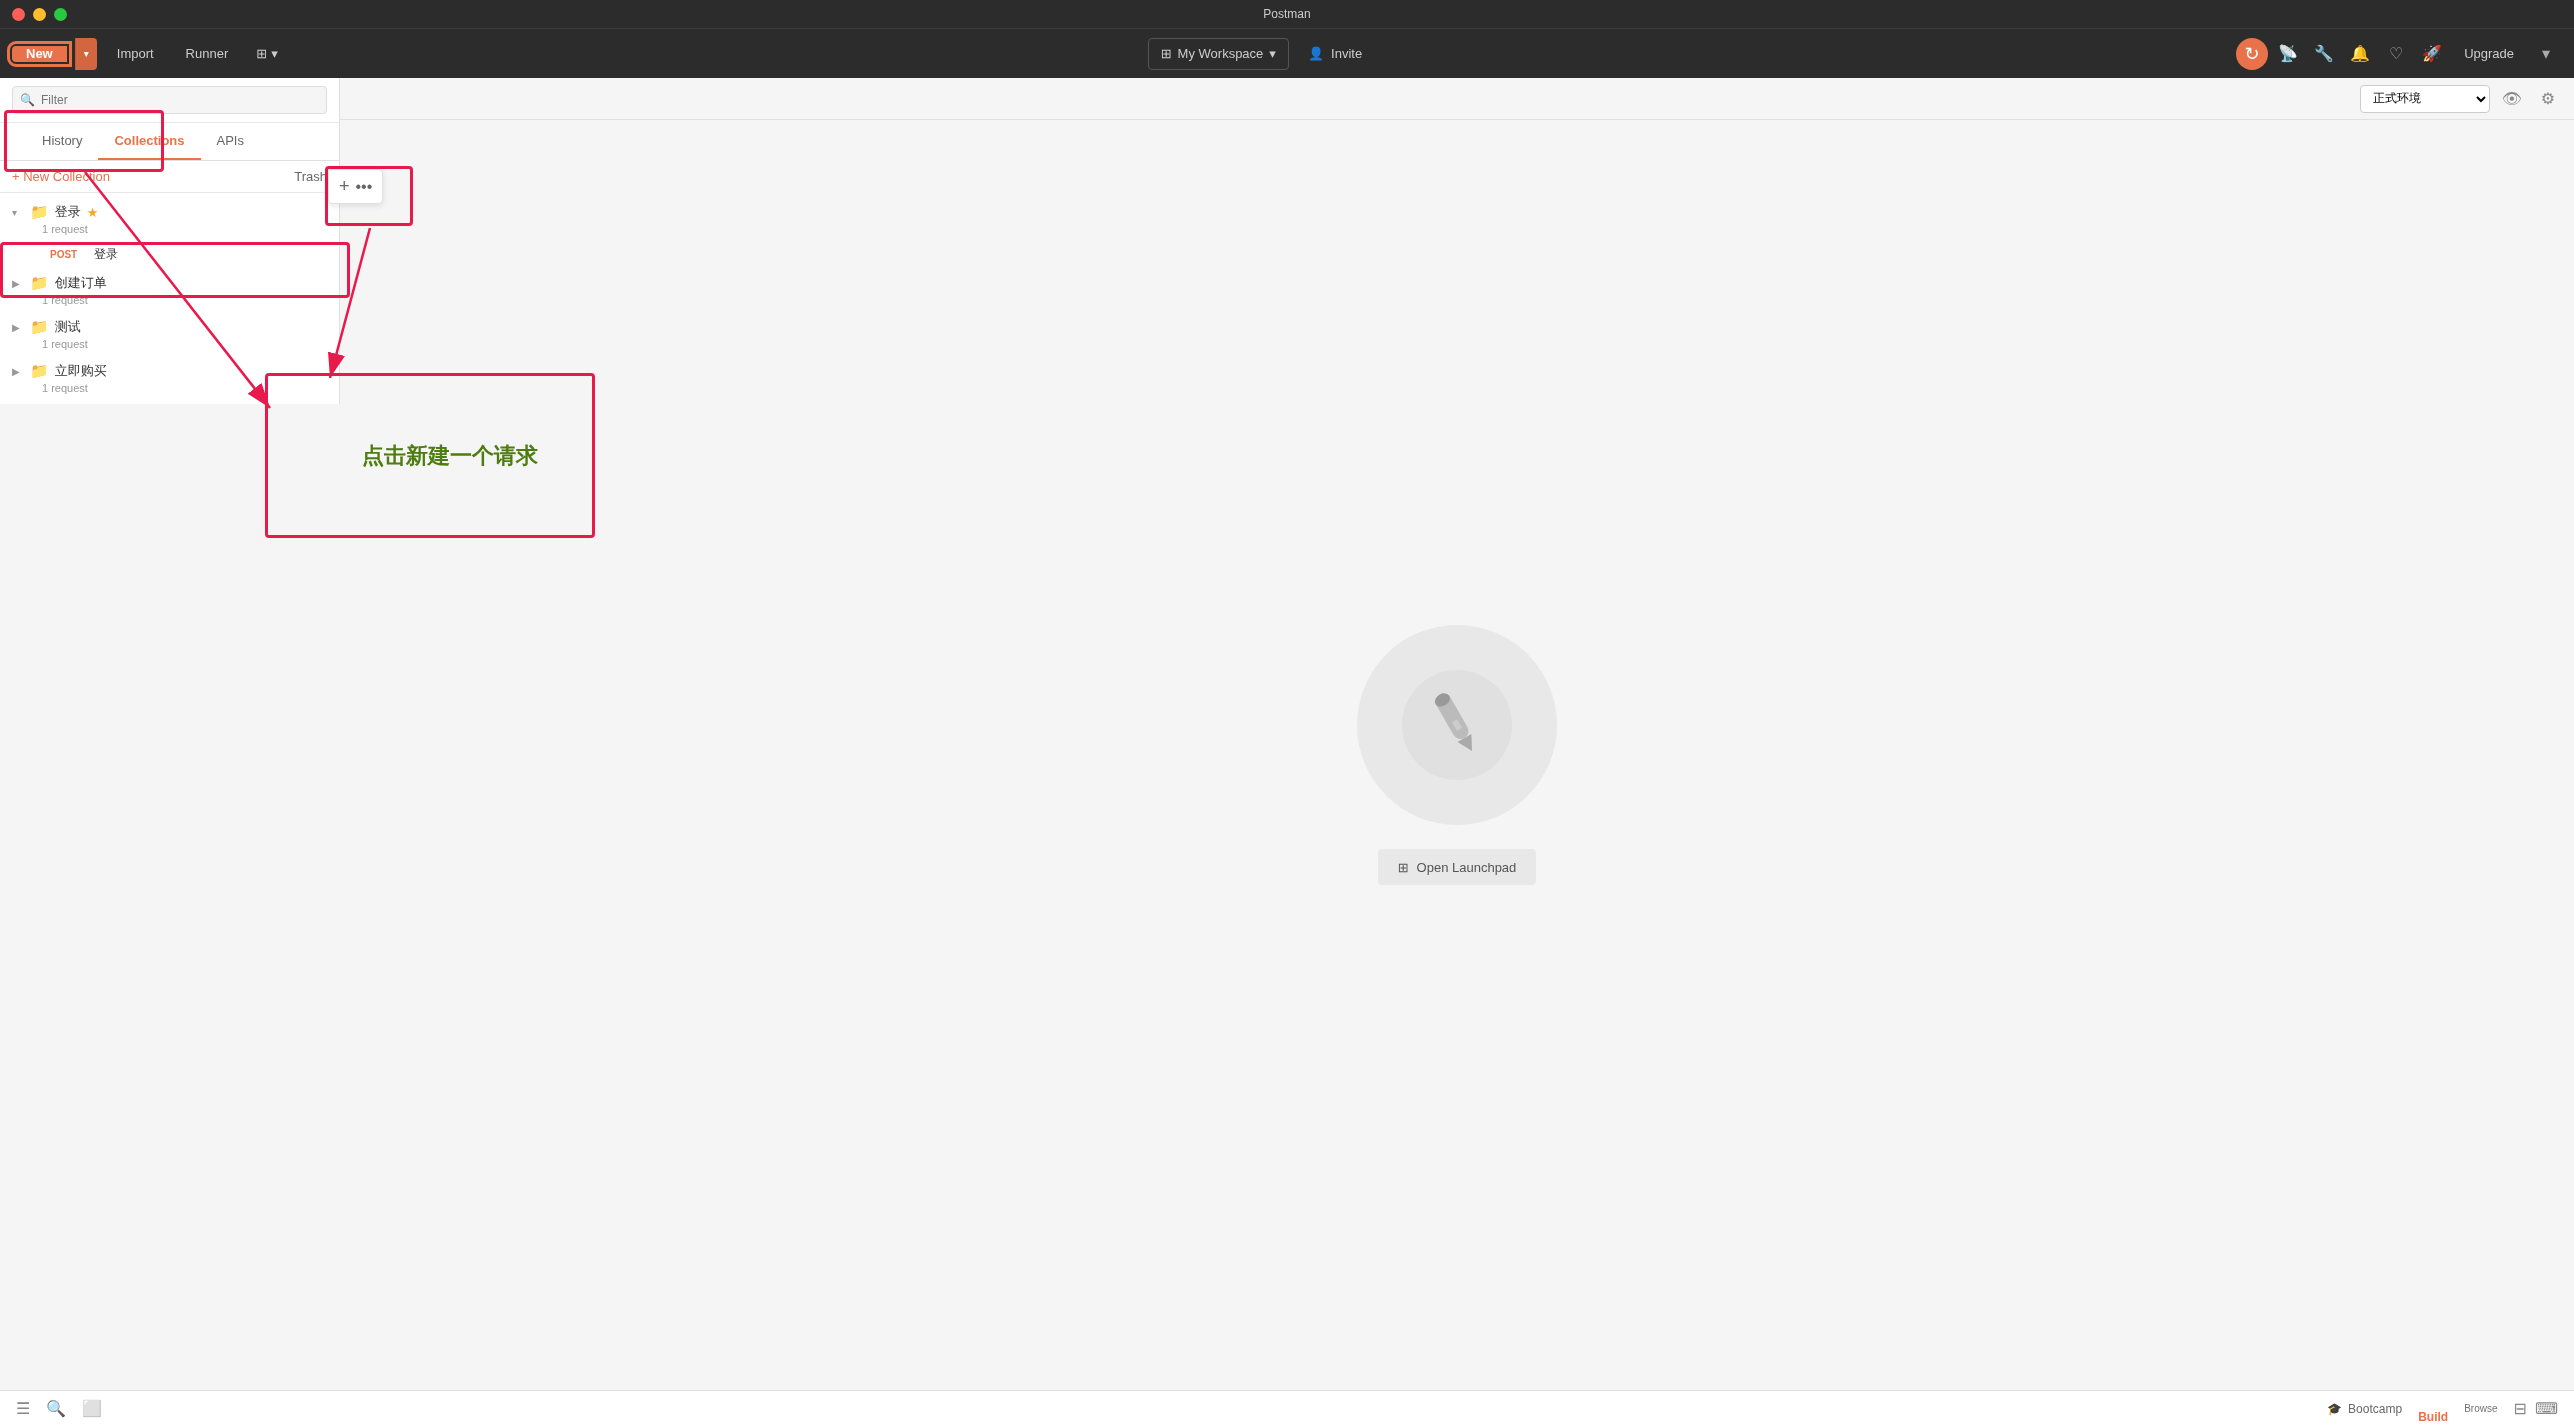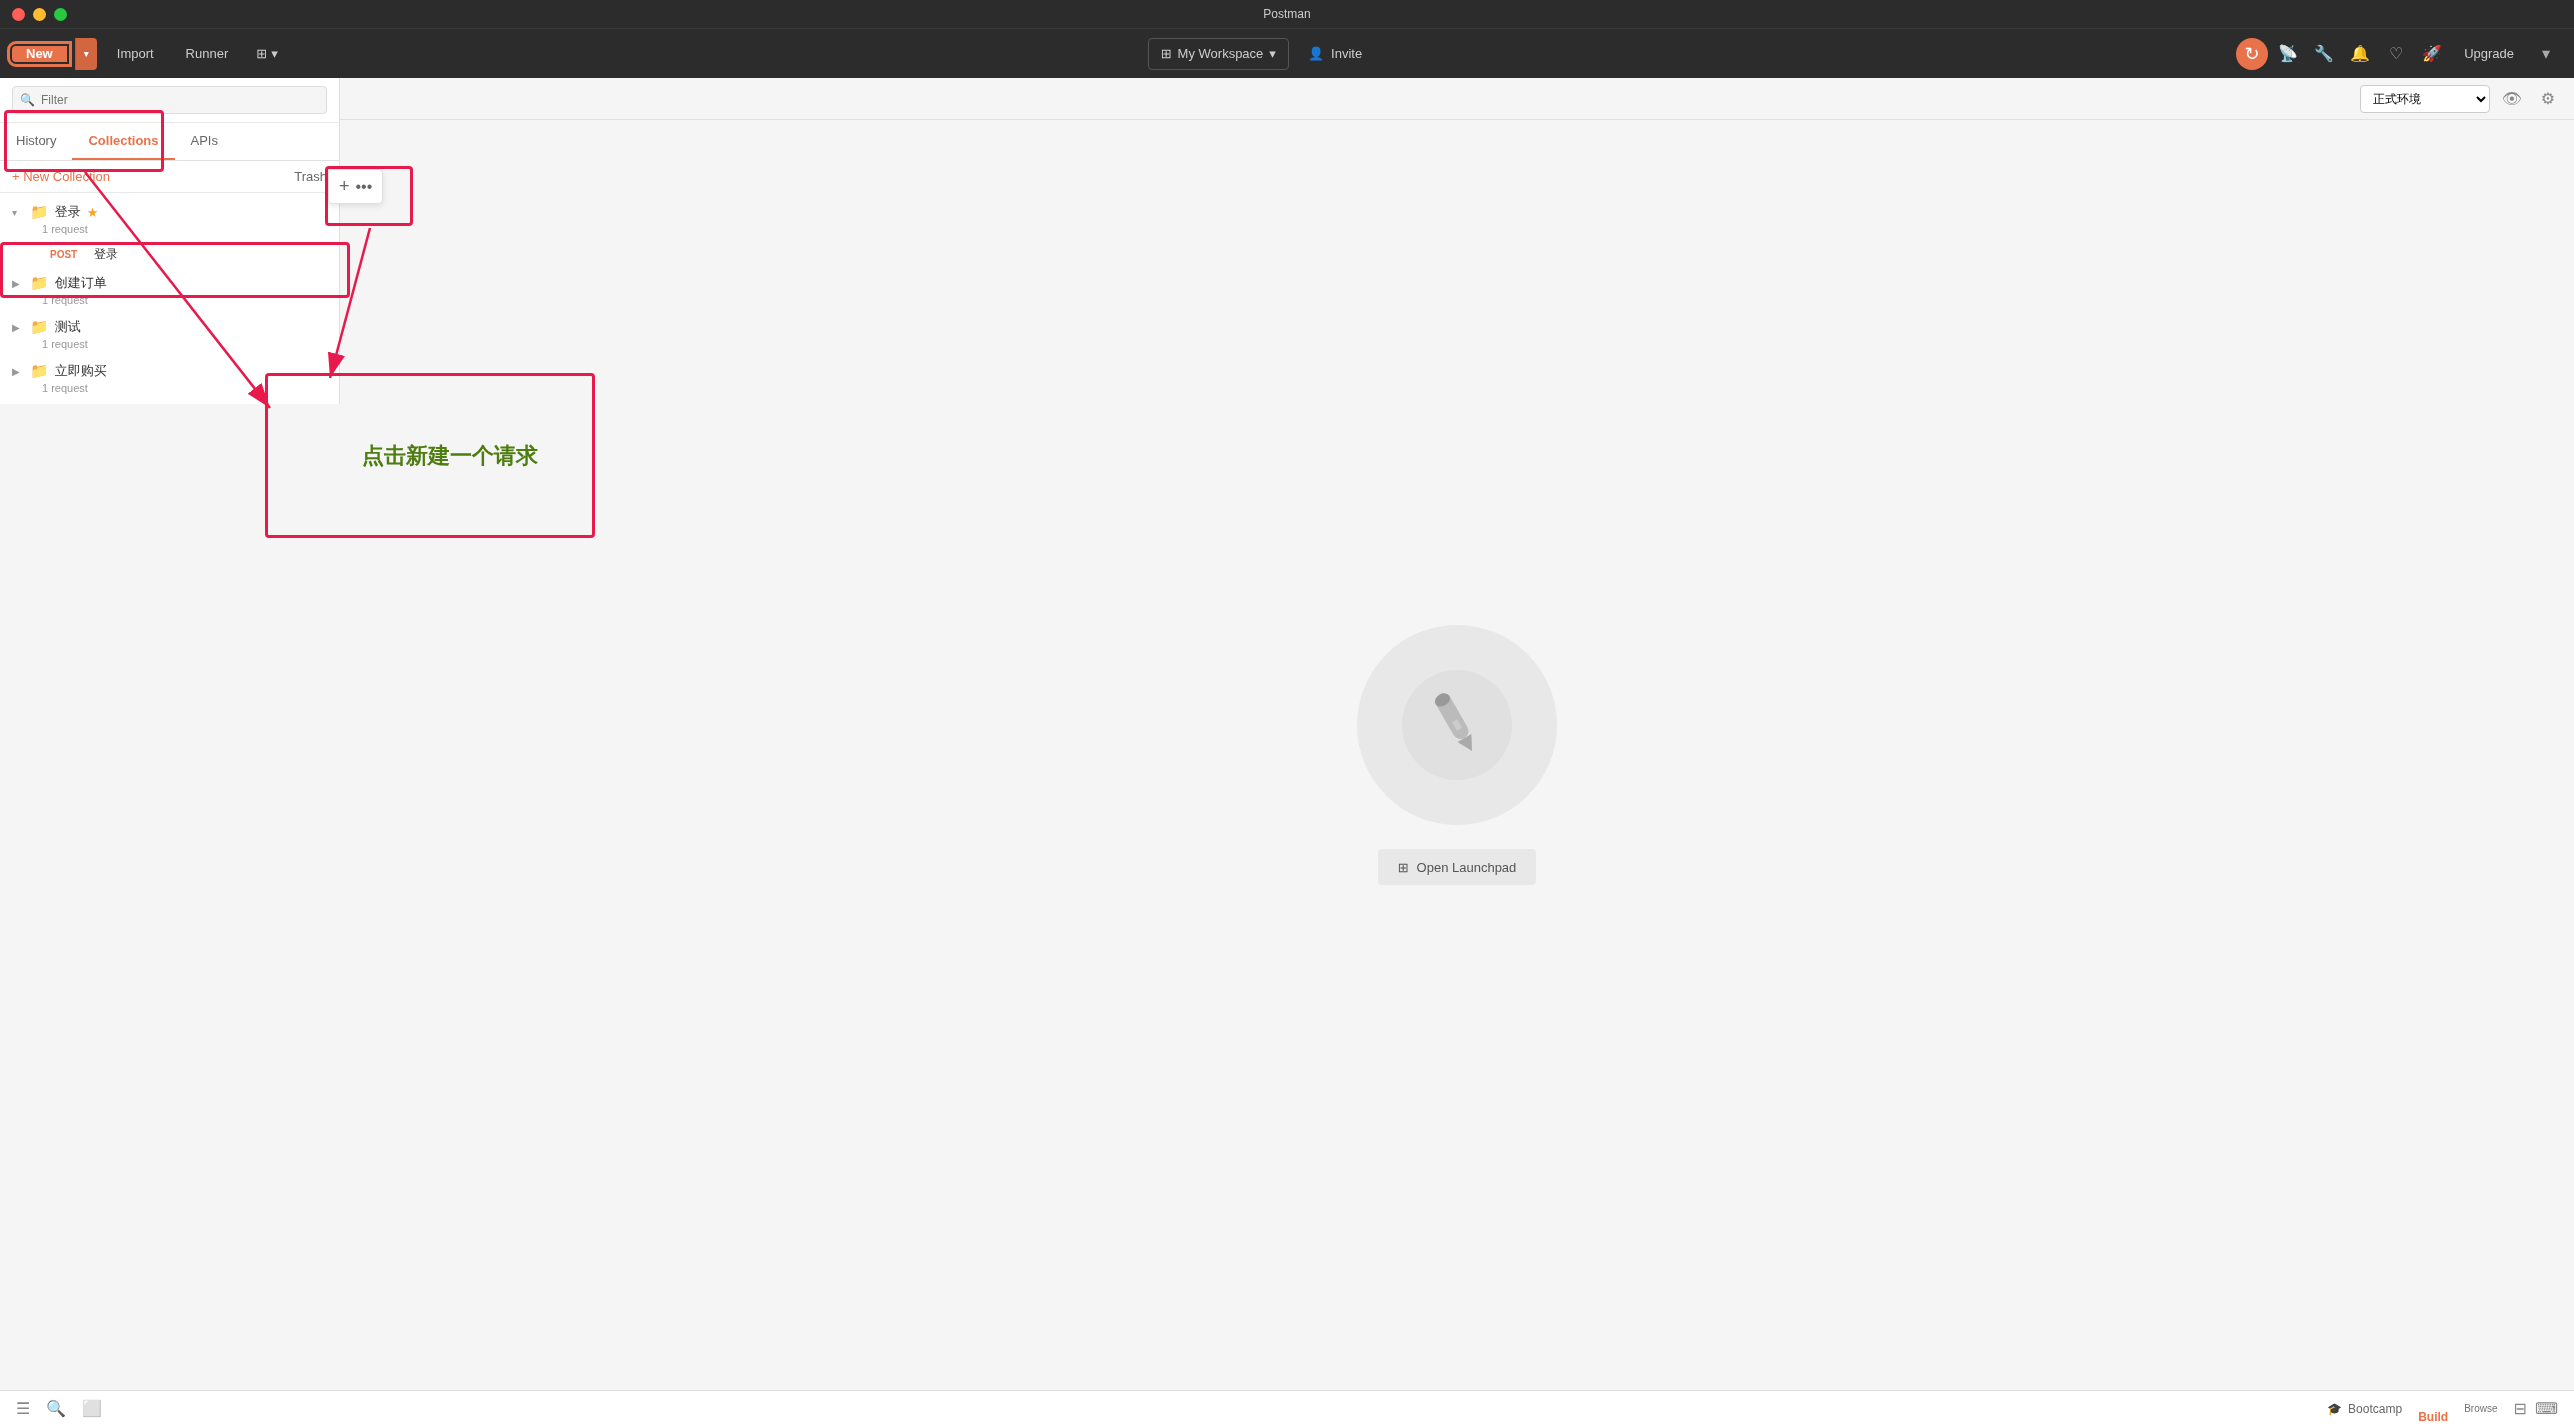--- a/index.html
+++ b/index.html
@@ -193,20 +193,21 @@
       position: absolute;
       left: 8px;
       top: 50%;
       transform: translateY(-50%);
       color: #999;
       font-size: 12px;
     }
     .sidebar-tabs {
       display: flex;
       border-bottom: 1px solid #e0e0e0;
+      padding-left: 26px;
     }
     .tab-item {
       padding: 10px 16px;
       font-size: 13px;
       cursor: pointer;
       color: #666;
       border-bottom: 2px solid transparent;
     }
     .tab-item.active {
       color: #e8734a;
@@ -365,20 +366,21 @@
     }
     .env-select {
       border: 1px solid #ccc;
       border-radius: 4px;
       height: 28px;
       padding: 0 8px;
       font-size: 12px;
       background: white;
       min-width: 130px;
       cursor: pointer;
+      font-family: Liberation Mono, monospace;
     }
     .icon-btn-small {
       background: transparent;
       border: none;
       color: #888;
       width: 28px;
       height: 28px;
       cursor: pointer;
       display: flex;
       align-items: center;

